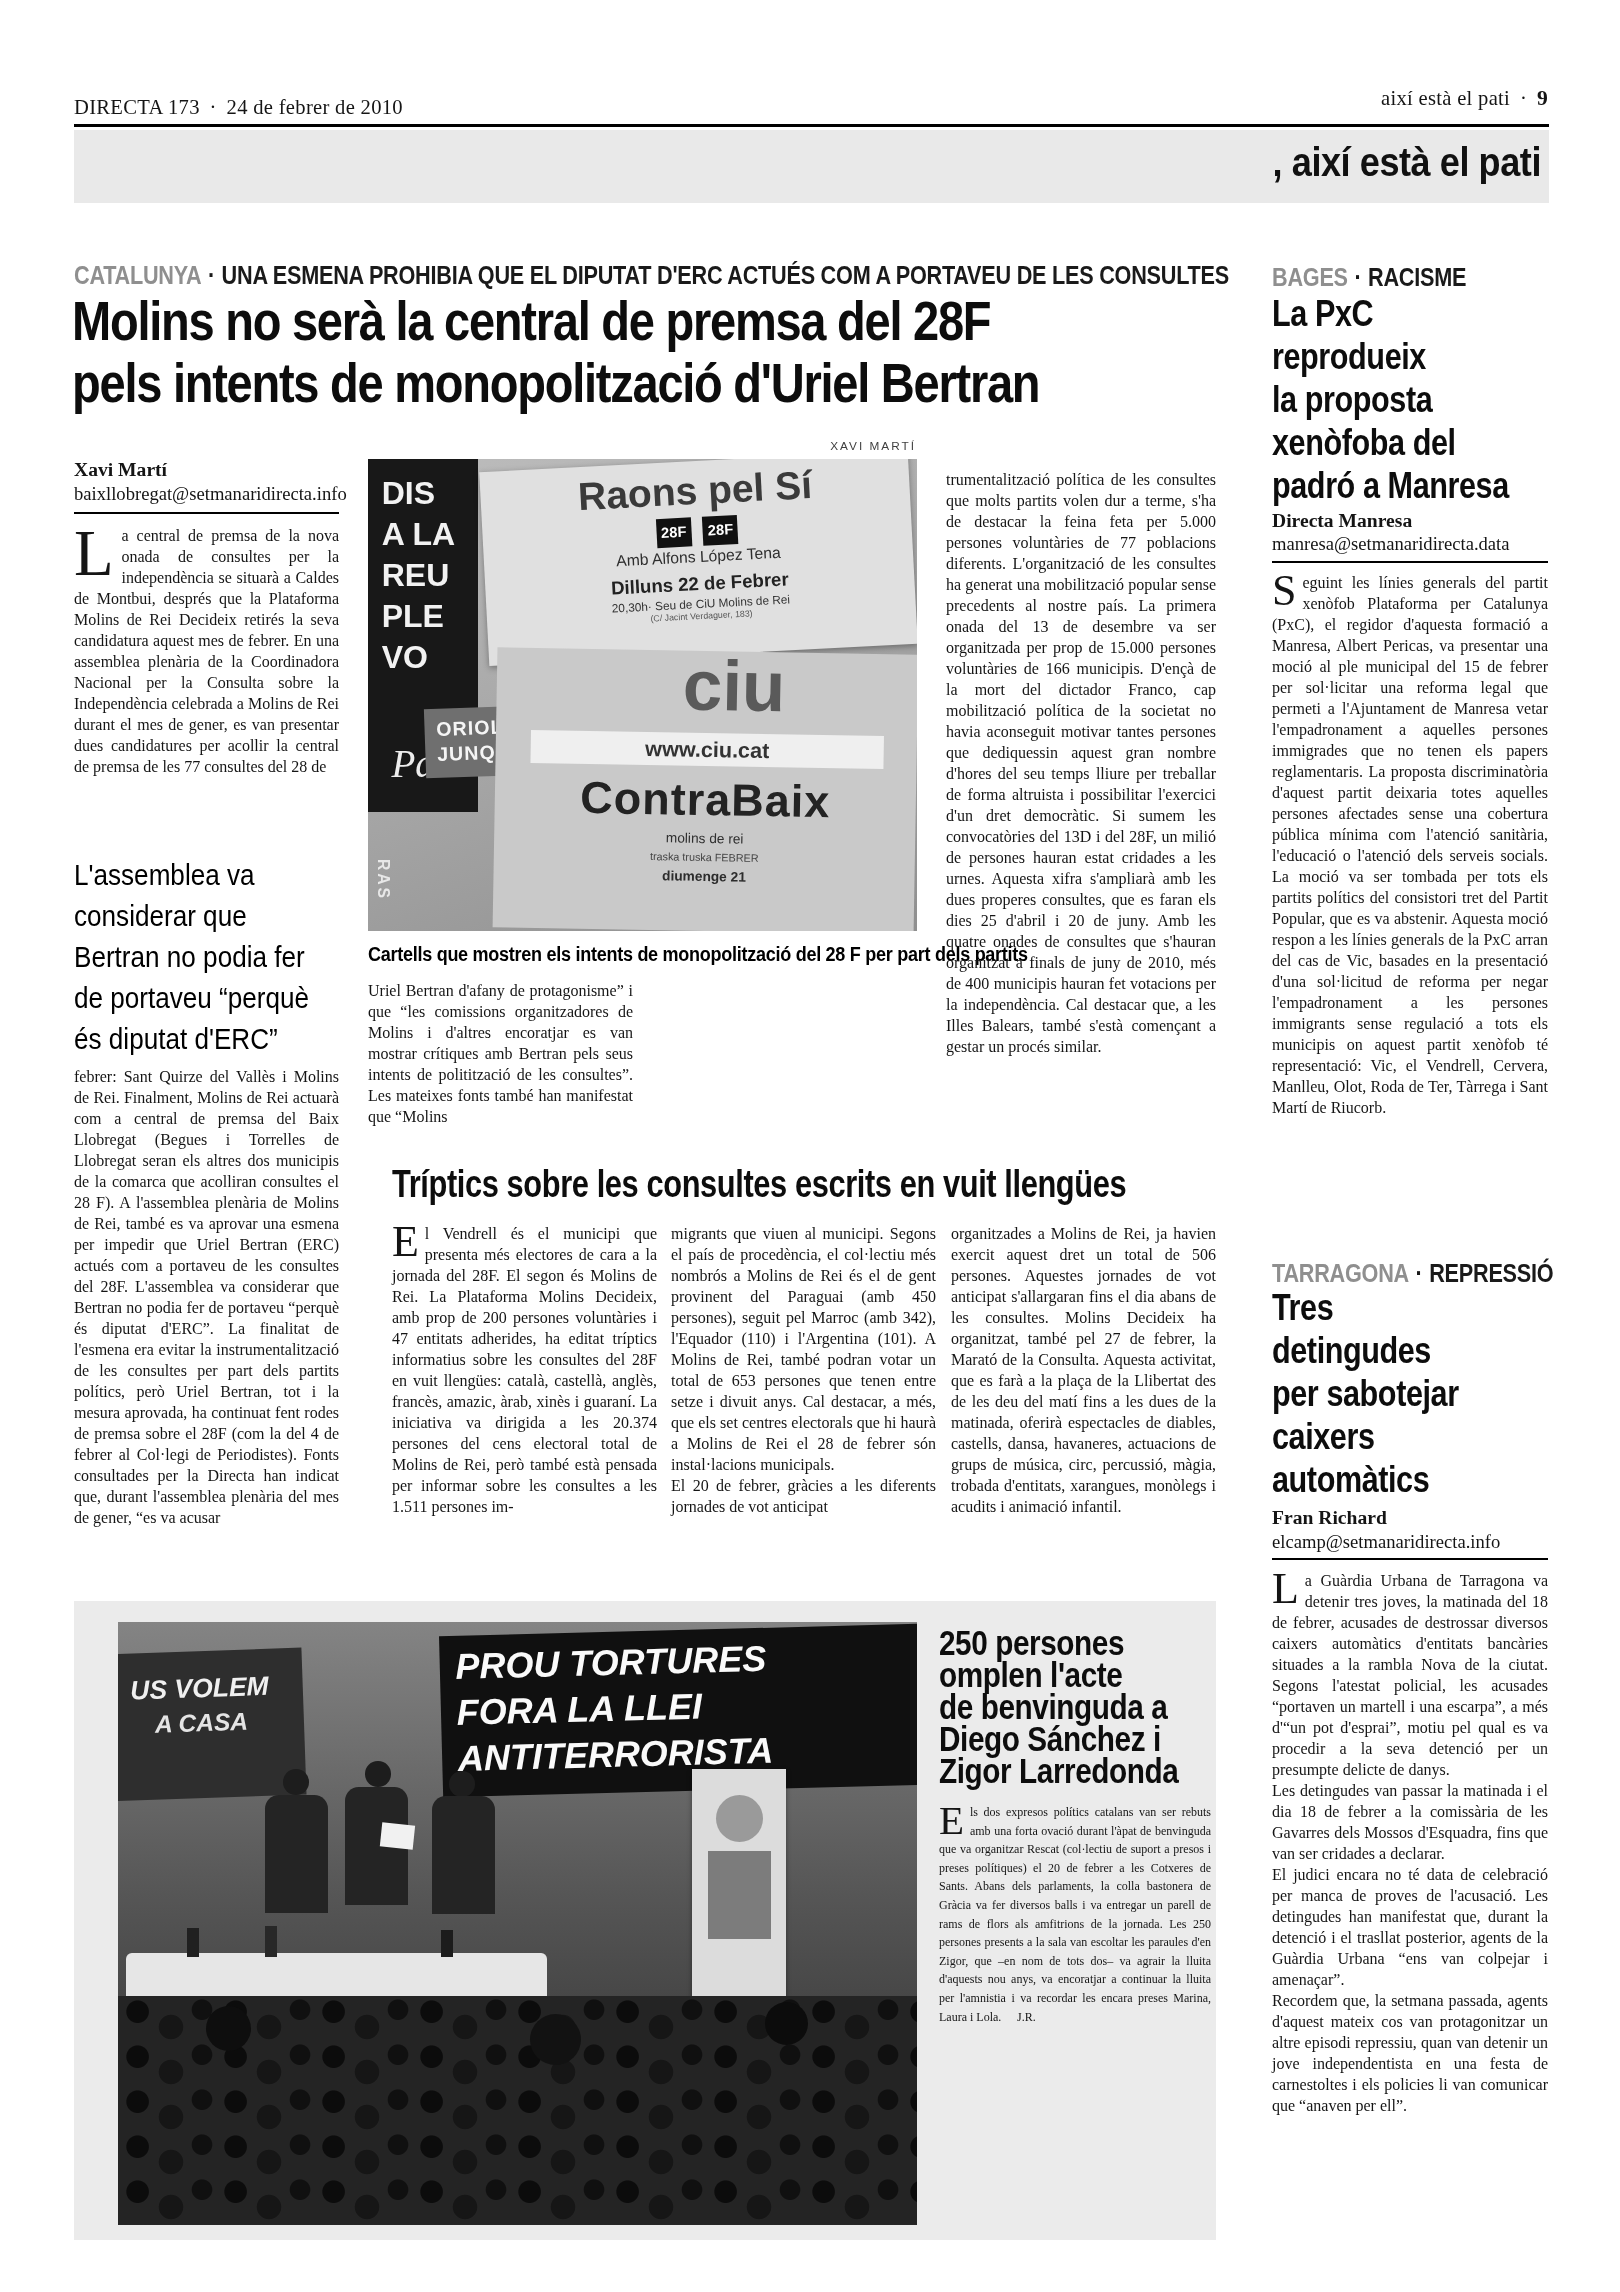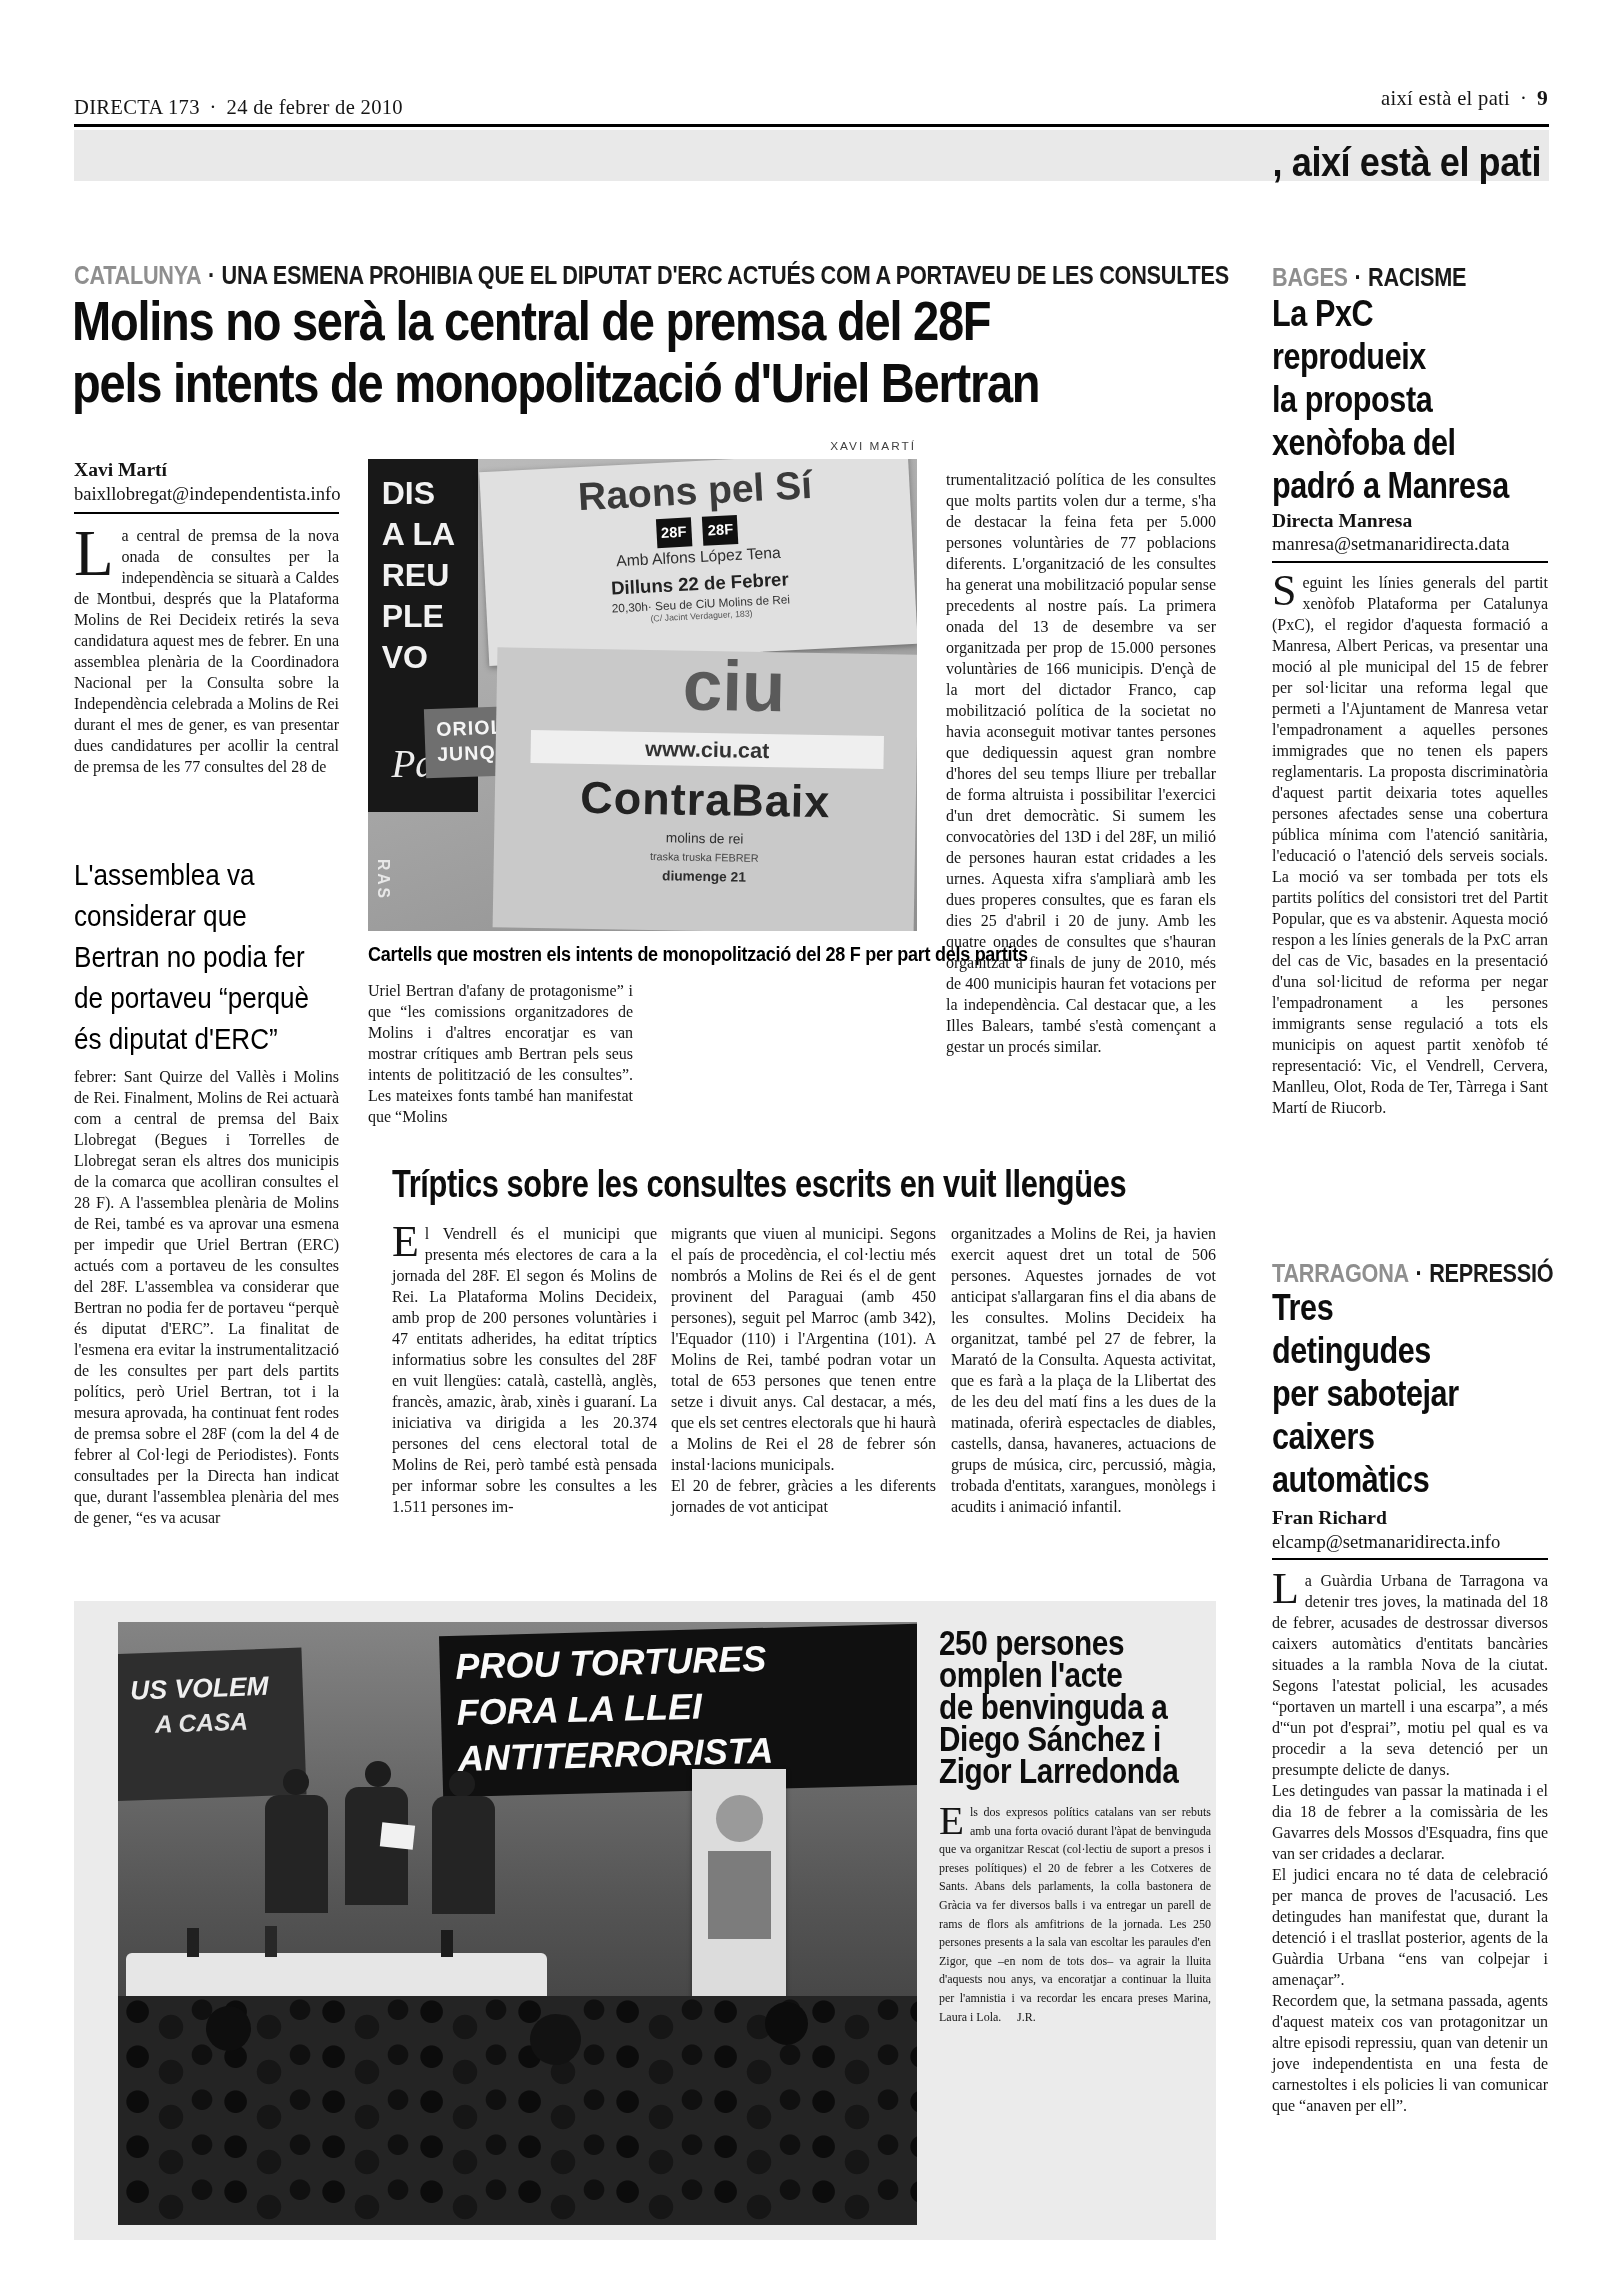--- a/index.html
+++ b/index.html
@@ -67,32 +67,32 @@
 
 <div class="page">
 
   <div class="abs hdr" style="left:74px;top:96px;">
     <span>DIRECTA 173</span><span class="hsep">·</span><span>24 de febrer de 2010</span>
   </div>
   <div class="abs hdr" style="right:72px;top:86px;text-align:right;">
     <span>així està el pati</span><span class="hsep">·</span><span class="pageno">9</span>
   </div>
   <div class="abs rule" style="left:74px;top:124px;width:1475px;height:2.9px;"></div>
-  <div class="abs band" style="left:74px;top:130px;width:1475px;height:51px;">
+  <div class="abs band" style="left:74px;top:130px;width:1475px;height:73px;">
     <div class="band-title sans">, així està el pati</div>
   </div>
 
   <div class="abs kicker sans" style="left:74px;top:261px;">
     <span class="k-loc">CATALUNYA</span><span class="k-sep">·</span><span class="k-txt">UNA ESMENA PROHIBIA QUE EL DIPUTAT D'ERC ACTUÉS COM A PORTAVEU DE LES CONSULTES</span>
   </div>
   <h1 class="abs h-main sans" style="left:72px;top:290px;">Molins no serà la central de premsa del 28F
 pels intents de monopolització d'Uriel Bertran</h1>
 
   <div class="abs byname" style="left:74px;top:459px;">Xavi Martí</div>
-  <div class="abs bymail" style="left:74px;top:483px;">baixllobregat@independentista.info</div>
+  <div class="abs bymail" style="left:74px;top:483px;">baixllobregat@setmanaridirecta.info</div>
   <div class="abs rule" style="left:74px;top:512px;width:265px;height:2px;"></div>
 
   <div class="abs jbody dc3" style="left:74px;top:525px;width:265px;">La central de premsa de la nova onada de consultes per la independència se situarà a Caldes de Montbui, després que la Plataforma Molins de Rei Decideix retirés la seva candidatura aquest mes de febrer. En una assemblea plenària de la Coordinadora Nacional per la Consulta sobre la Independència celebrada a Molins de Rei durant el mes de gener, es van presentar dues candidatures per acollir la central de premsa de les 77 consultes del 28 de</div>
   <div class="abs pq" style="left:74px;top:855px;">L'assemblea va
 considerar que
 Bertran no podia fer
 de portaveu “perquè
 és diputat d'ERC”</div>
   <div class="abs jbody" style="left:74px;top:1066px;width:265px;">febrer: Sant Quirze del Vallès i Molins de Rei. Finalment, Molins de Rei actuarà com a central de premsa del Baix Llobregat (Begues i Torrelles de Llobregat seran els altres dos municipis de la comarca que acolliran consultes el 28 F). A l'assemblea plenària de Molins de Rei, també es va aprovar una esmena per impedir que Uriel Bertran (ERC) actués com a portaveu de les consultes del 28F. L'assemblea va considerar que Bertran no podia fer de portaveu “perquè és diputat d'ERC”. La finalitat de l'esmena era evitar la instrumentalització de les consultes per part dels partits polítics, però Uriel Bertran, tot i la mesura aprovada, ha continuat fent rodes de premsa sobre el 28F (com la del 4 de febrer al Col·legi de Periodistes). Fonts consultades per la Directa han indicat que, durant l'assemblea plenària del mes de gener, “es va acusar</div>
 

